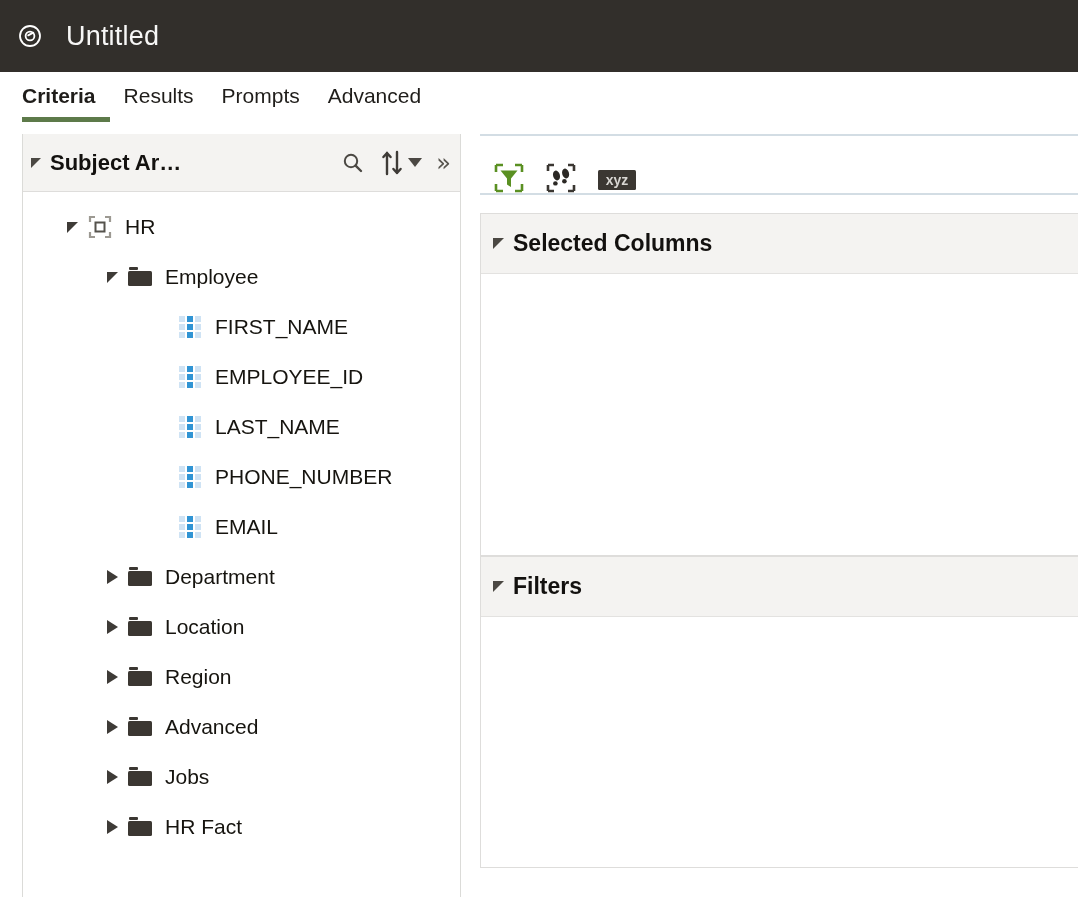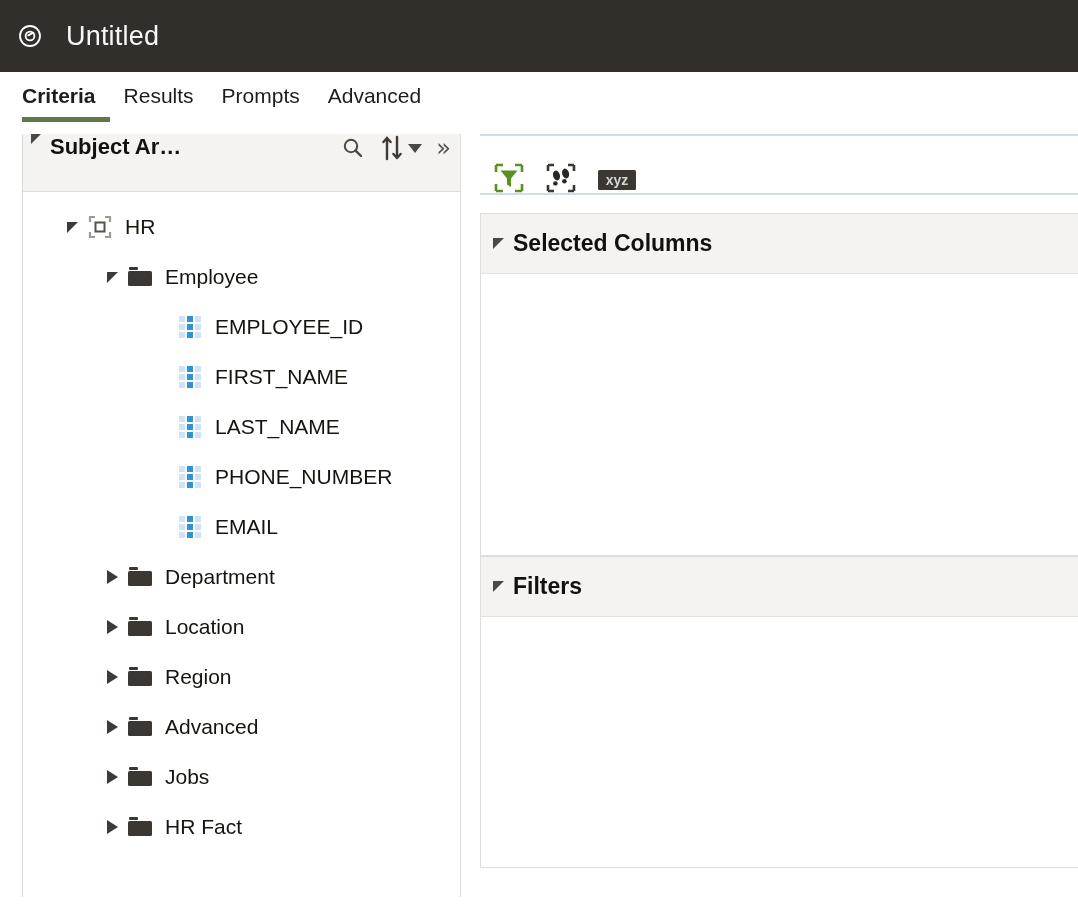--- a/index.html
+++ b/index.html
@@ -76,21 +76,21 @@
     display: flex;
     flex-direction: column;
     border-left: 1px solid #dbdbd8;
     border-right: 1px solid #dbdbd8;
     background: #ffffff;
   }
   .panel-head {
     height: 58px;
     background: #f4f3f1;
     display: flex;
-    align-items: flex-start;
+    align-items: center;
     padding: 0 12px 0 8px;
     border-bottom: 1px solid #dedddb;
   }
   .collapse-tri {
     width: 0; height: 0;
     border-left: 9px solid #4b4843;
     border-bottom: 9px solid transparent;
     margin-right: 9px;
     flex: none;
     transform: rotate(0deg);
@@ -310,38 +310,38 @@
               <i class="mid"></i>
               <i></i>
               <i></i>
               <i class="mid"></i>
               <i></i>
               <i></i>
               <i class="mid"></i>
               <i></i>
             </span>
         </span>
+        <span class="tlabel">FIRST_NAME</span>
+      </div>
+
+      <div class="tnode" style="padding-left:152px">
+        <span class="ticon">
+          <span class="colicon">
+              <i></i>
+              <i class="mid"></i>
+              <i></i>
+              <i></i>
+              <i class="mid"></i>
+              <i></i>
+              <i></i>
+              <i class="mid"></i>
+              <i></i>
+            </span>
+        </span>
         <span class="tlabel">EMPLOYEE_ID</span>
-      </div>
-
-      <div class="tnode" style="padding-left:152px">
-        <span class="ticon">
-          <span class="colicon">
-              <i></i>
-              <i class="mid"></i>
-              <i></i>
-              <i></i>
-              <i class="mid"></i>
-              <i></i>
-              <i></i>
-              <i class="mid"></i>
-              <i></i>
-            </span>
-        </span>
-        <span class="tlabel">FIRST_NAME</span>
       </div>
 
       <div class="tnode" style="padding-left:152px">
         <span class="ticon">
           <span class="colicon">
               <i></i>
               <i class="mid"></i>
               <i></i>
               <i></i>
               <i class="mid"></i>

